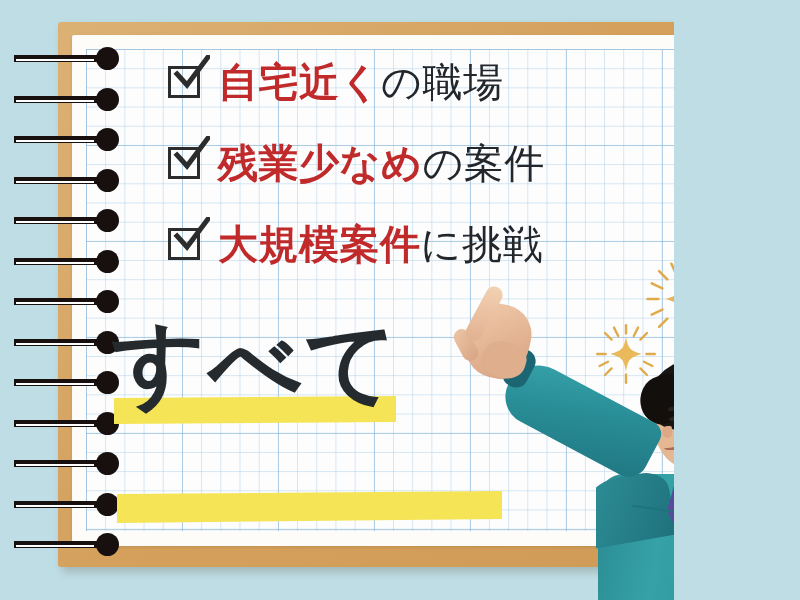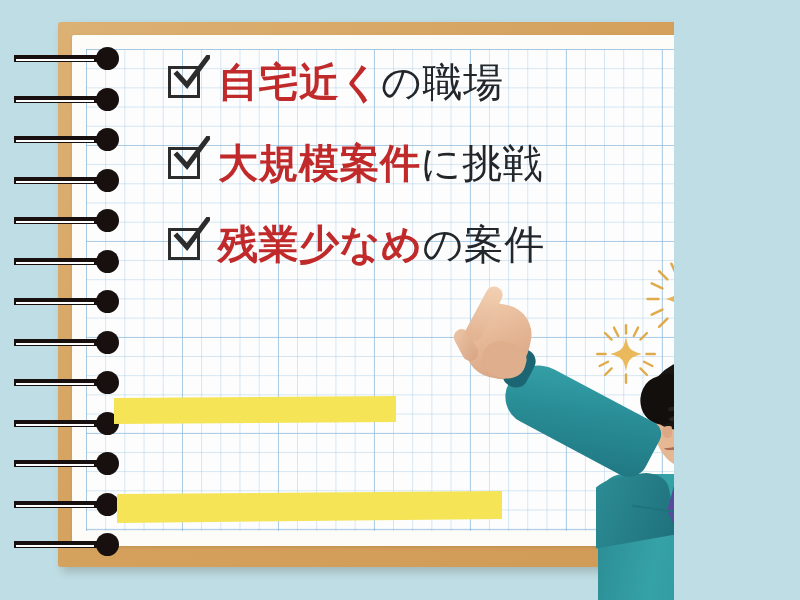--- a/index.html
+++ b/index.html
@@ -267,39 +267,42 @@
       </div>
     </div>
 
     <div class="check-row">
       <div class="checkbox">
         <svg class="tick" viewBox="0 0 38 38" aria-hidden="true">
           <path d="M5 19 L15 30 L36 2" fill="none" stroke="#2c2c2c" stroke-width="5" stroke-linecap="square" stroke-linejoin="miter"></path>
         </svg>
       </div>
       <div class="check-text">
-        <span class="hl-red">大規模案件</span><span class="hl-blk">に挑戦</span>
+        <span class="hl-red">残業少なめ</span><span class="hl-blk">の案件</span>
       </div>
     </div>
 
     <div class="check-row">
       <div class="checkbox">
         <svg class="tick" viewBox="0 0 38 38" aria-hidden="true">
           <path d="M5 19 L15 30 L36 2" fill="none" stroke="#2c2c2c" stroke-width="5" stroke-linecap="square" stroke-linejoin="miter"></path>
         </svg>
       </div>
       <div class="check-text">
-        <span class="hl-red">残業少なめ</span><span class="hl-blk">の案件</span>
+        <span class="hl-red">大規模案件</span><span class="hl-blk">に挑戦</span>
       </div>
     </div>
   </div>
 
   <div class="slogan">
     <div class="marker l1"></div>
     <div class="marker l2"></div>
+    <div class="slogan-line">
+      <div class="slogan-text">すべて</div>
+    </div>
   </div>
 
   <div class="sparkle" style="left:646px;top:258px;width:82px;height:82px">
     <svg viewBox="0 0 100 100" width="82" height="82">
       <g stroke="#e0ab4a" stroke-width="3.2" stroke-linecap="round">
         <line x1="50" y1="2" x2="50" y2="15"></line>
         <line x1="50" y1="85" x2="50" y2="98"></line>
         <line x1="2" y1="50" x2="15" y2="50"></line>
         <line x1="85" y1="50" x2="98" y2="50"></line>
         <line x1="16" y1="16" x2="26" y2="26"></line>

